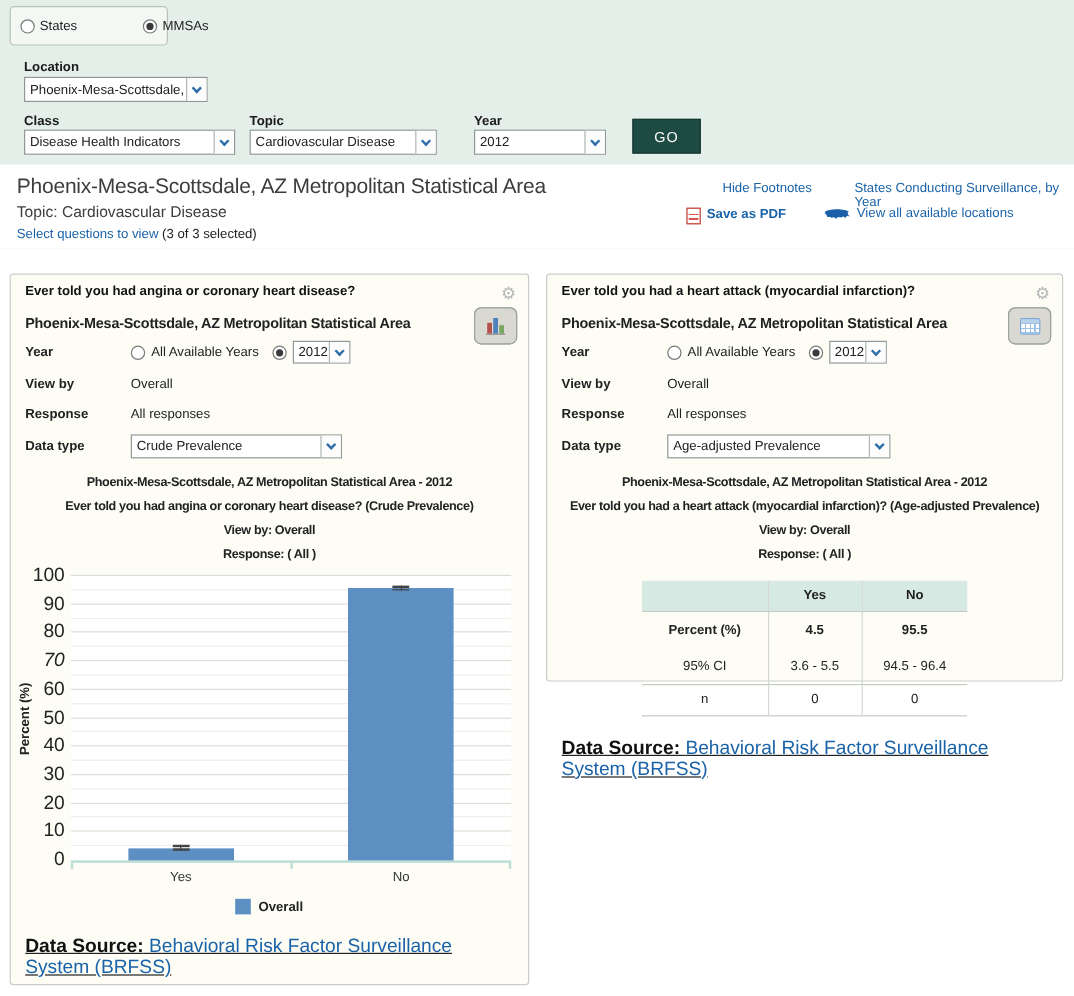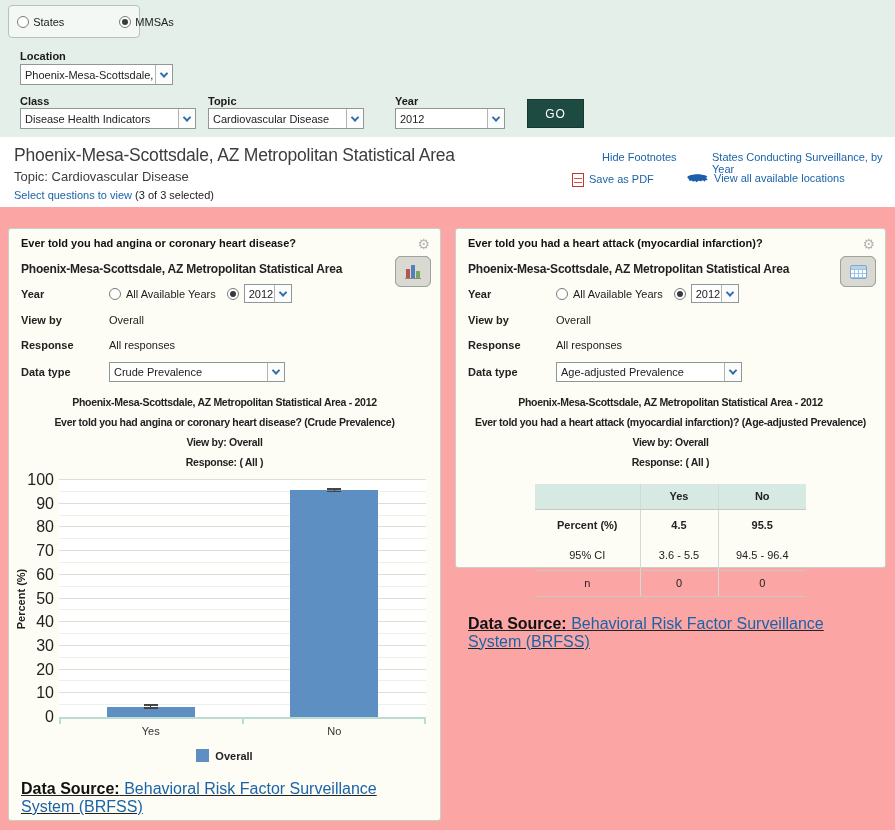--- a/index.html
+++ b/index.html
@@ -53,21 +53,21 @@
   .hd-link { position:absolute; font-size:11px; display:flex; align-items:flex-start; gap:5px; }
 
   .pdf-icon {
     width:12px; height:14px; background:#fff; border:1px solid #c0392b; display:inline-block;
     background-image:repeating-linear-gradient(to bottom, transparent 0 3px, #d9534f 3px 4px);
     background-size:8px 11px; background-repeat:no-repeat; background-position:1px 1px;
   }
   .map-icon svg { display:block; }
 
   
-  .content { position:absolute; top:207px; left:0; width:895px; height:623px; background:#fca5a5; }
+  .content { position:absolute; top:207px; left:0; width:895px; height:623px; background:#ffffff; }
   .panel {
     position:absolute; background:#fdfdf6; border:1px solid #c9cec6; border-radius:3px;
   }
   .panel-left  { left:8px;   top:21px; width:433px; height:593px; }
   .panel-right { left:455px; top:21px; width:431px; height:340px; }
 
   .q-row { padding:8px 30px 0 12px; font-size:11px; font-weight:bold; color:#111; }
   .gear { position:absolute; top:8px; right:10px; font-size:14px; color:#b5b5b5; cursor:pointer; line-height:1; }
 
   .p-subtitle {
@@ -200,21 +200,21 @@
   <div class="select-q">
     <a>Select questions to view</a><span> (3 of 3 selected)</span>
   </div>
 
   <div class="hd-link" style="left:602px; top:14px;">
       <a>Hide Footnotes</a>
     </div>
   <div class="hd-link" style="left:712px; top:14px;">
       <a>States Conducting Surveillance, by Year</a>
     </div>
-  <div class="hd-link" style="left:572px; top:36px;">
+  <div class="hd-link" style="left:572px; top:36px;font-weight:bold;">
     <span class="pdf-icon"></span>
     <a>Save as PDF</a>
   </div>
   <div class="hd-link" style="left:686px; top:35px;">
     <span class="map-icon">
       <svg width="23" height="13" viewBox="0 0 24 14">
           <path fill="#1b5fa8" d="M1.5 4.5 L4 3.5 L7 3 L10 2.5 L14 2.5 L17 3 L20 3.5 L22.5 4.5 L21.5 6 L22 7.5 L23.5 9 L21 8.5 L19.5 10.5 L18 9 L15.5 10 L13 9.5 L11 11 L9.5 9.8 L7 10.2 L5.5 9.2 L3.5 9.8 L2.5 7.5 L1 6 Z"></path>
         </svg>
     </span>
     <a>View all available locations</a>
@@ -286,21 +286,21 @@
           <span>Percent (%)</span>
         </div>
       <div class="yticks">
           <div class="ytick" style="bottom: 0%;">0</div>
           <div class="ytick" style="bottom: 10%;">10</div>
           <div class="ytick" style="bottom: 20%;">20</div>
           <div class="ytick" style="bottom: 30%;">30</div>
           <div class="ytick" style="bottom: 40%;">40</div>
           <div class="ytick" style="bottom: 50%;">50</div>
           <div class="ytick" style="bottom: 60%;">60</div>
-          <div class="ytick" style="bottom: 70%;">70</div>
+          <div class="ytick" style="bottom: 70%; font-style: italic;">70</div>
           <div class="ytick" style="bottom: 80%;">80</div>
           <div class="ytick" style="bottom: 90%;">90</div>
           <div class="ytick" style="bottom: 100%;">100</div>
         </div>
       <div class="plot">
         <div class="baseline"></div>
         <div class="axis-tick" style="left:0;"></div>
         <div class="axis-tick" style="left:calc(50% - 1px);"></div>
         <div class="axis-tick" style="right:0;"></div>
       <div class="gridline minor" style="bottom: 5%;"></div>

